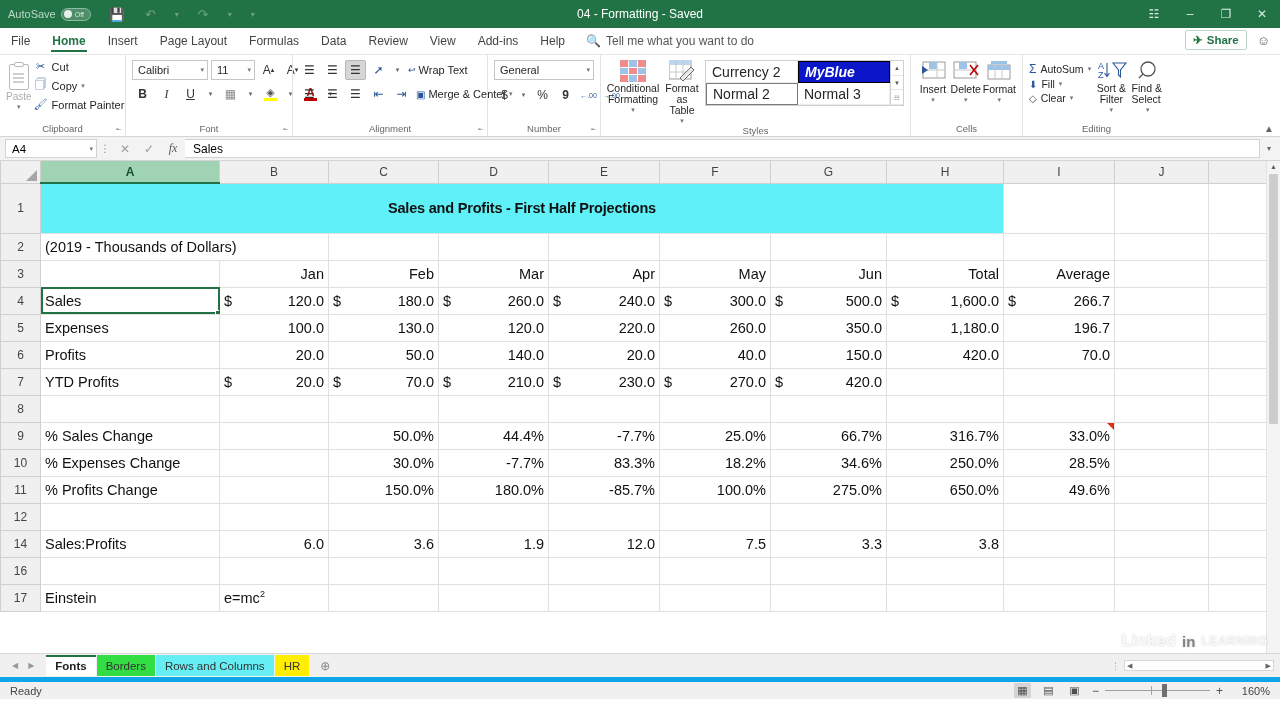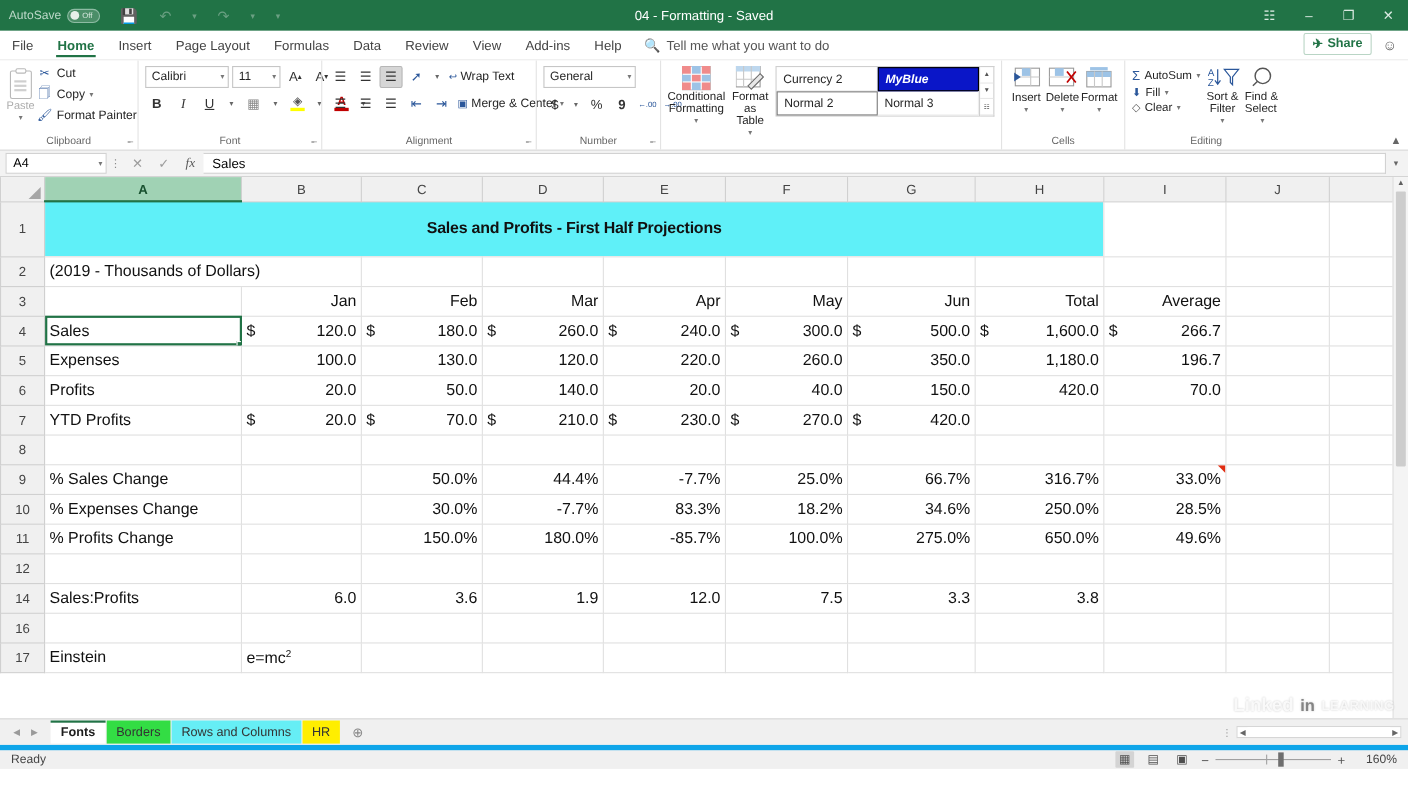--- a/index.html
+++ b/index.html
@@ -118,21 +118,21 @@
   
   .numgrp { display: flex; flex-direction: column; gap: 5px; }
 
   
   .stylebox { display: flex; align-items: stretch; }
   .style-grid {
     display: grid; grid-template-columns: 92px 92px; grid-template-rows: 22px 22px;
     border: 1px solid #cfcfcf; background: #fff;
   }
   .scell {
-    display: flex; align-items: center; padding-left: 6px; font-size: 11px;
+    display: flex; align-items: center; padding-left: 6px; font-size: 14px;
     border-right: 1px solid #ededed; border-bottom: 1px solid #ededed;
     white-space: nowrap; overflow: hidden;
   }
   .scell.myblue { background: #0a16c8; color: #fff; font-weight: 700; font-style: italic; border: 1px solid #000; }
   .scell.selected { border: 1.5px solid #7a7a7a; }
   .sspin { display: flex; flex-direction: column; width: 13px; border: 1px solid #cfcfcf; border-left: 0; }
   .sspin div { flex: 1; display: flex; align-items: center; justify-content: center; font-size: 6px; color: #555; border-bottom: 1px solid #e8e8e8; }
 
   
   .bigbtn {
@@ -427,21 +427,21 @@
     </div>
     <div class="grp-label">
       <span>Alignment</span>
       <span class="dlg">╾</span>
     </div>
   </div>
 
   <div class="grp" style="width:113px">
     <div class="grp-body">
       <div class="numgrp">
-        <div class="combo" style="width:84px">
+        <div class="combo" style="width:100px">
           <span class="cv">General</span>
           <span class="caret">▾</span>
         </div>
         <div class="alig-row">
           <div class="ico-btn">
               <span>$</span>
             </div>
           <div class="ico-btn sm">▾</div>
           <div class="ico-btn">
               <span>%</span>
@@ -500,20 +500,23 @@
           <div class="scell myblue">MyBlue</div>
           <div class="scell selected">Normal 2</div>
           <div class="scell">Normal 3</div>
         </div>
         <div class="sspin">
           <div>▲</div>
           <div>▼</div>
           <div>☷</div>
         </div>
       </div>
+    </div>
+    <div class="grp-label">
+      <span>Styles</span>
     </div>
   </div>
 
   <div class="grp" style="width:112px">
     <div class="grp-body" style="gap:1px">
       <div class="bigbtn">
         <span class="tbl-ico">
           <svg width="26" height="20" viewBox="0 0 26 20">
             <rect x="3" y="2" width="22" height="16" fill="#fff" stroke="#9a9a9a"></rect>
             <rect x="9" y="2" width="8" height="7" fill="#9dc3e6"></rect>

